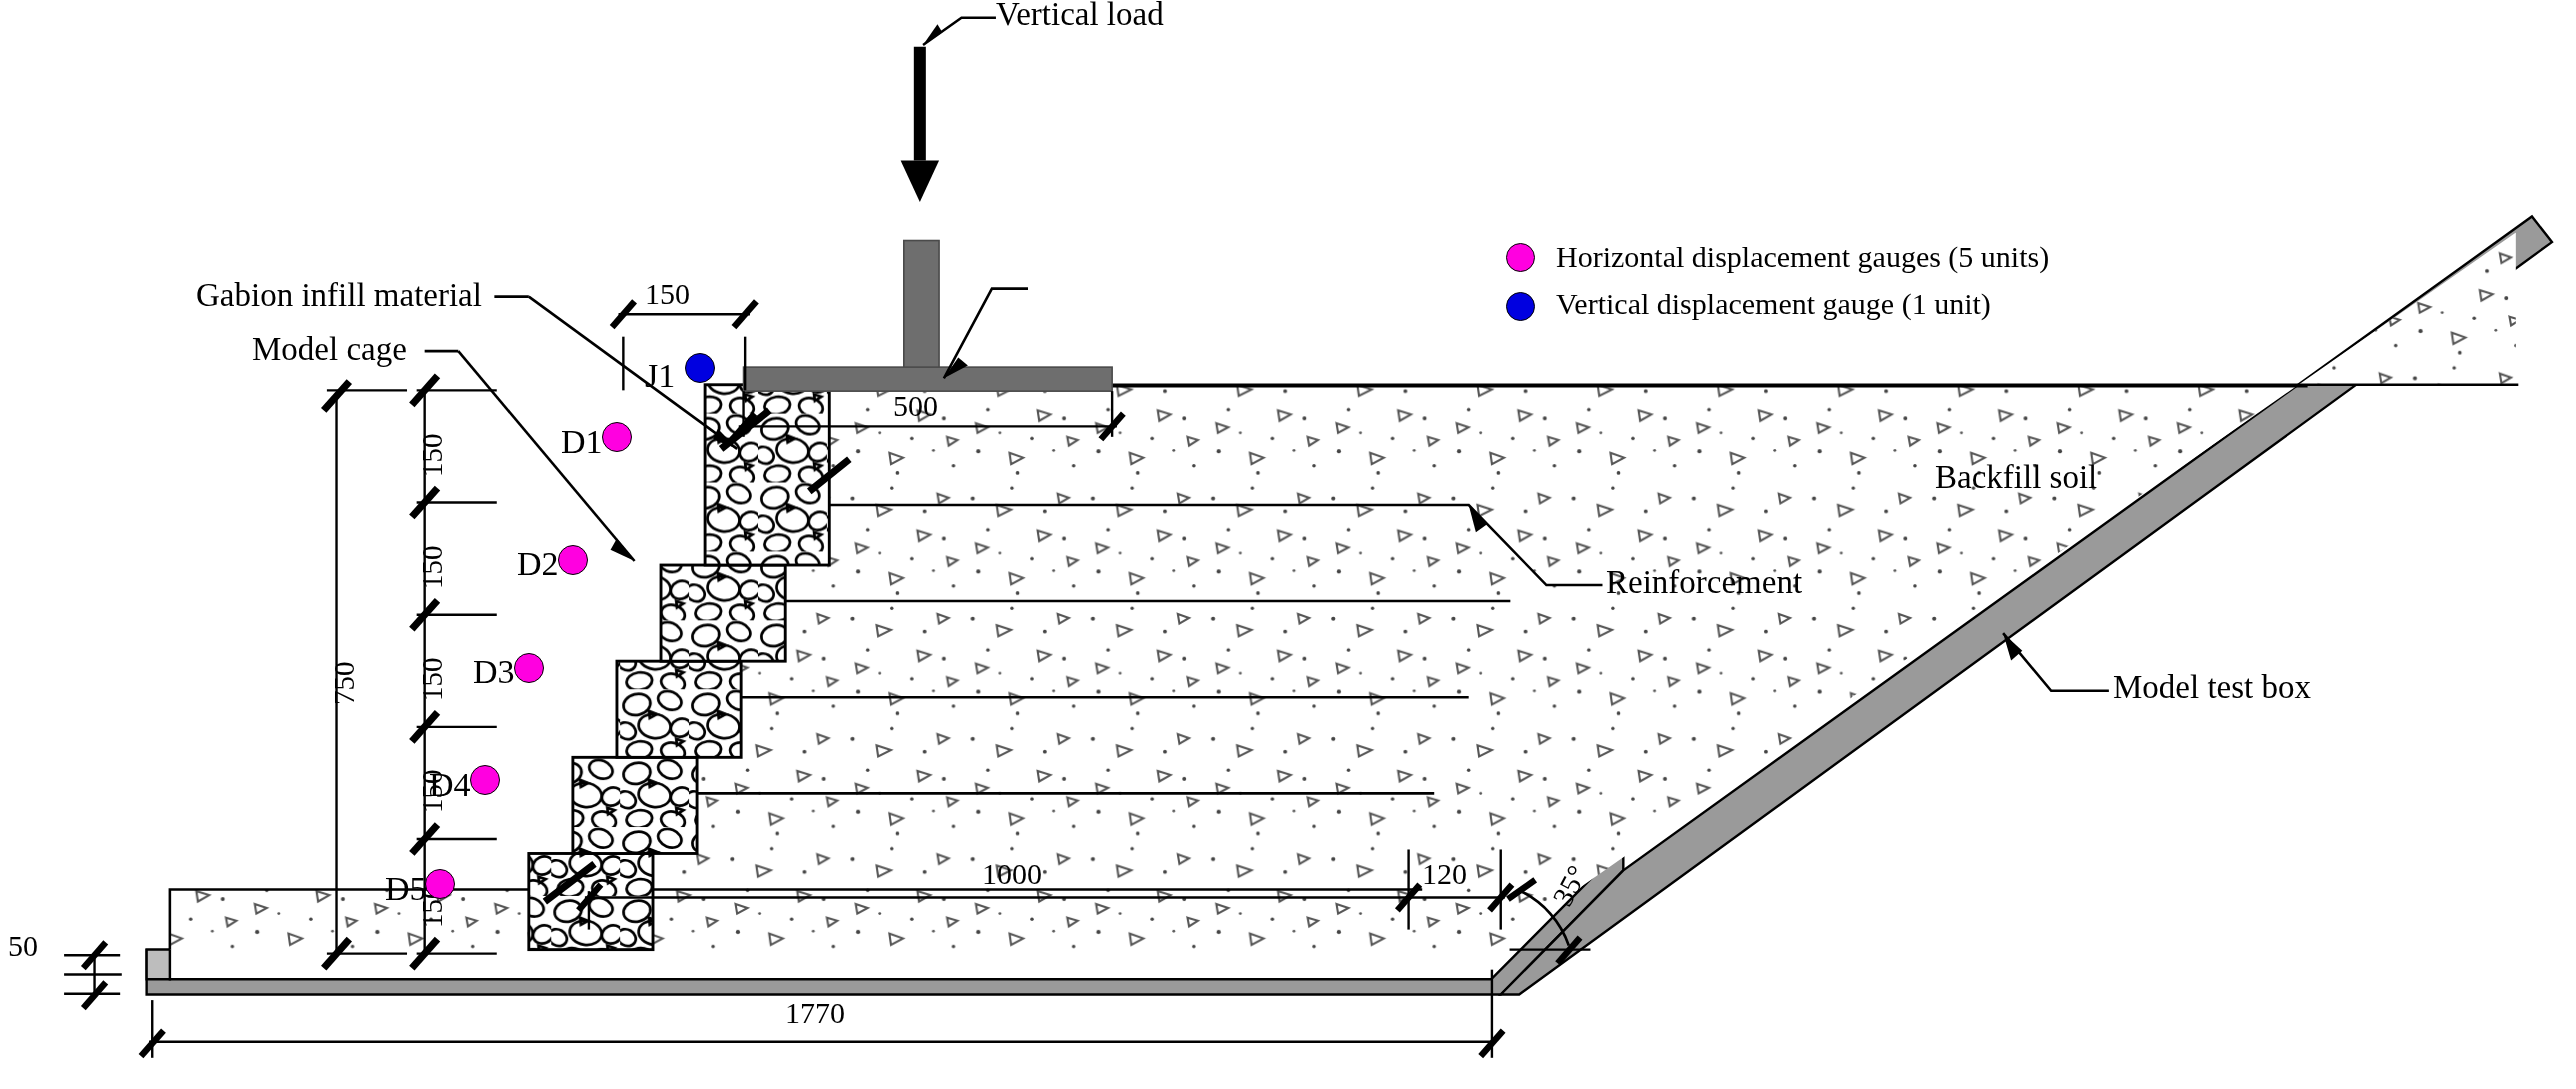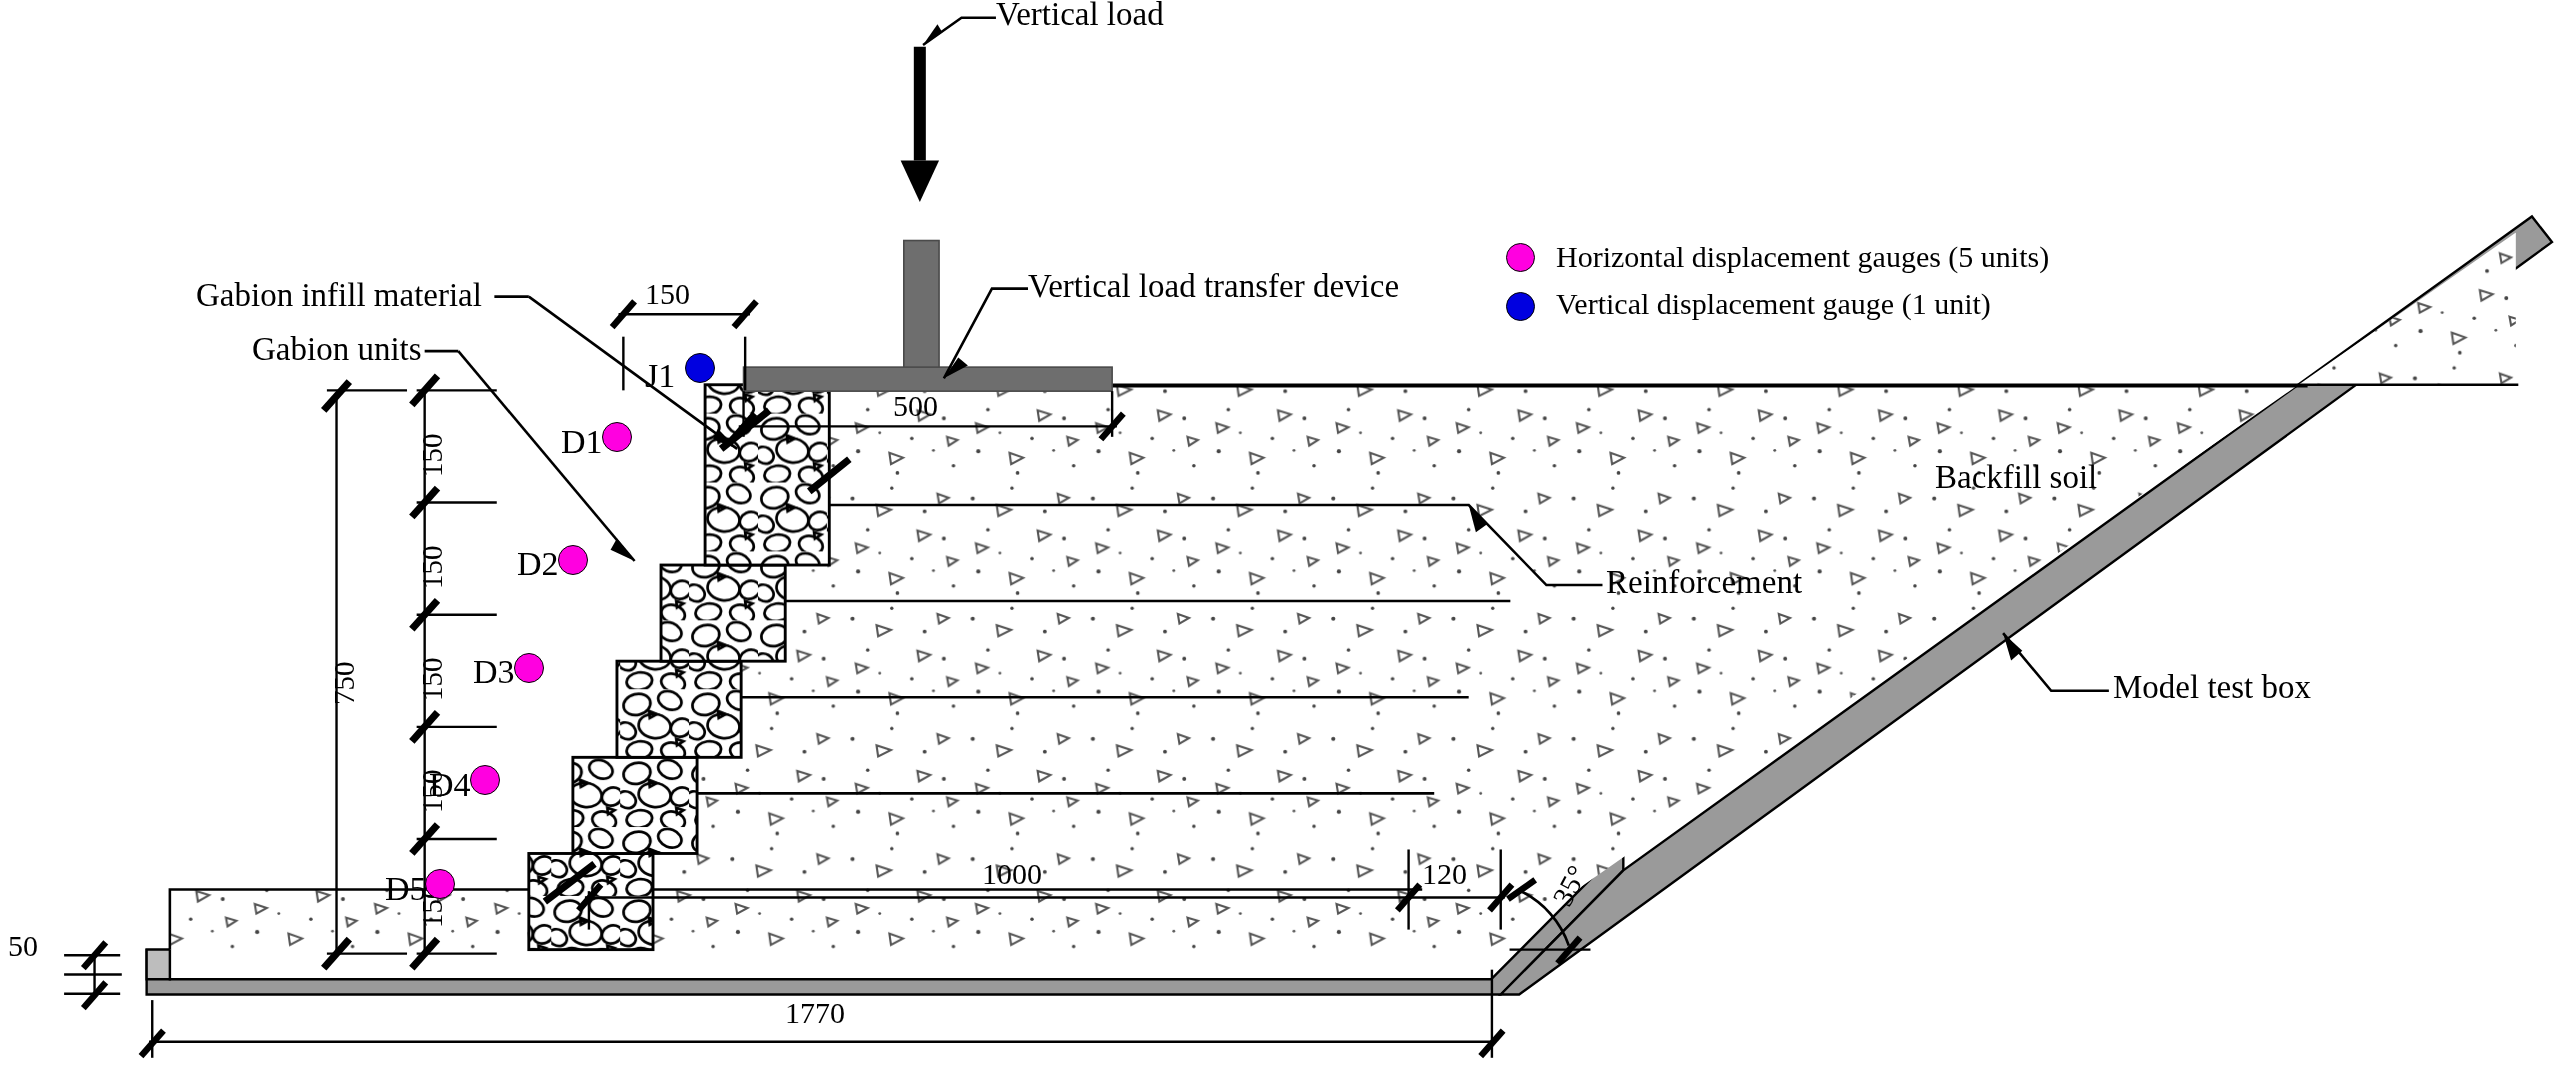--- a/index.html
+++ b/index.html
@@ -270,25 +270,24 @@
 
     <g stroke="#000" stroke-width="9" fill="none">
       <line x1="900" y1="560" x2="960" y2="512"></line>
       <line x1="1010" y1="613" x2="1060" y2="573"></line>
       <line x1="680" y1="1125" x2="742" y2="1078"></line>
     </g>
   </svg>
 
   <div class="lbl lbl-xl" style="left:996px;top:-1.6px;">Vertical load</div>
 
-  <div class="lbl lbl-xl" style="left:1028px;top:270px;">Vertical load transfer device</div>
 
   <div class="lbl lbl-xl" style="left:196px;top:279px;">Gabion infill material</div>
 
-  <div class="lbl lbl-xl" style="left:252px;top:333px;">Gabion units</div>
+  <div class="lbl lbl-xl" style="left:252px;top:333px;">Model cage</div>
 
   <div class="lbl lbl-xl" style="left:1606px;top:566px;">Reinforcement</div>
 
   <div class="lbl lbl-xl" style="left:1935px;top:461px;text-align:center;">Backfill soil</div>
 
   <div class="lbl lbl-xl" style="left:2113px;top:671px;">Model test box</div>
 
   <div class="lbl dim" style="left:645px;top:279px;">150</div>
 
   <div class="lbl dim" style="left:893px;top:391px;">500</div>

